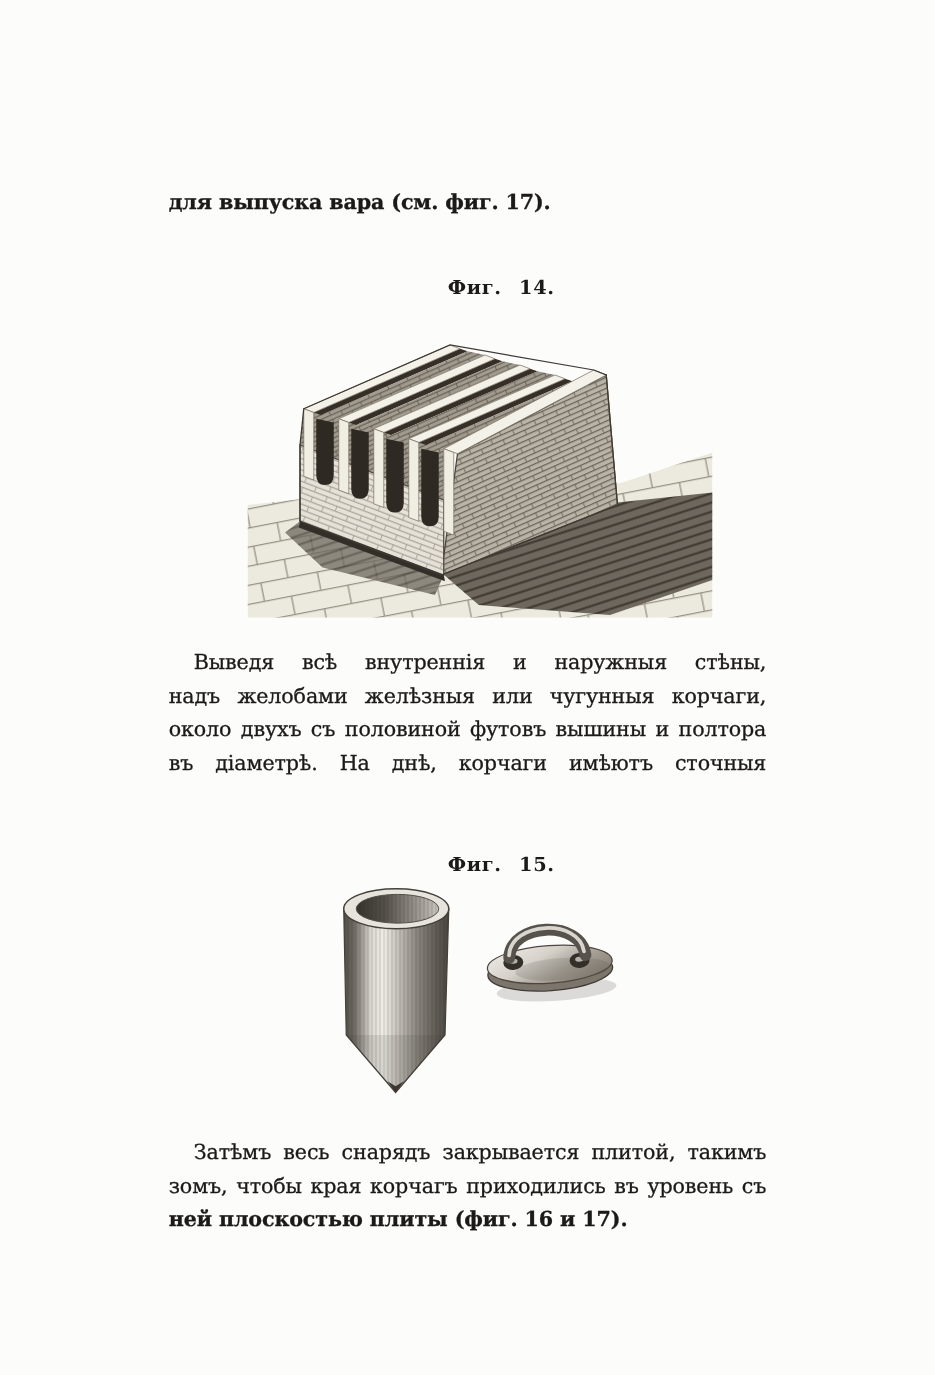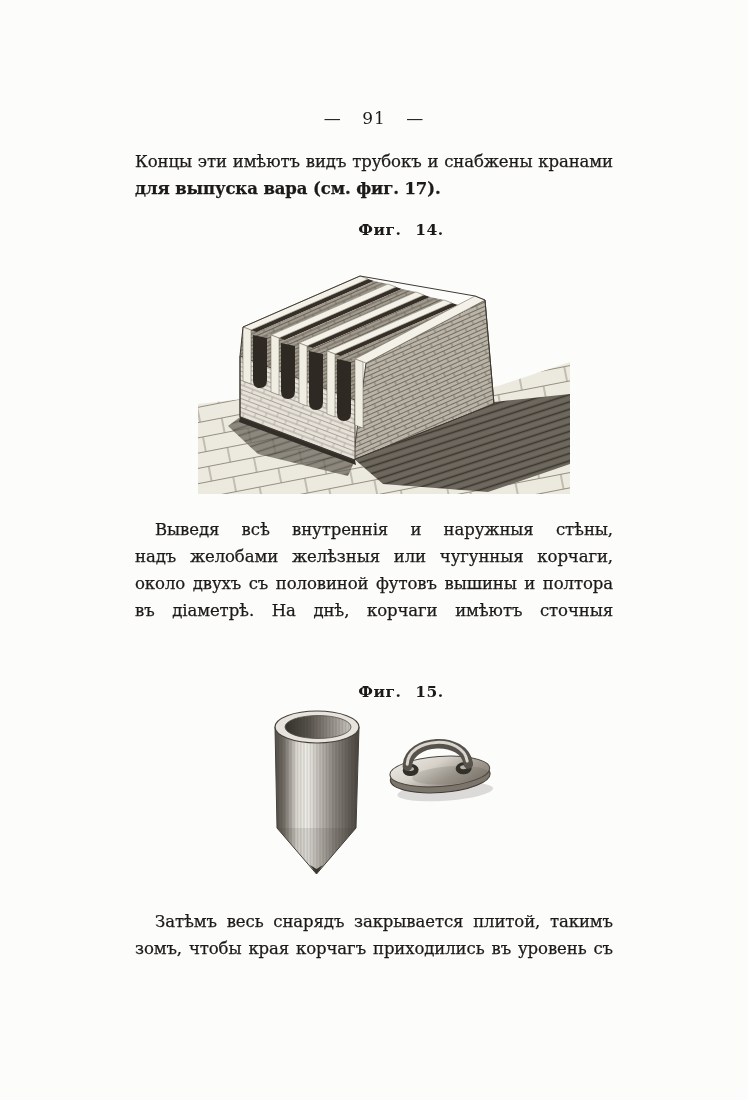--- a/index.html
+++ b/index.html
@@ -31,24 +31,22 @@
   }
   .fig { position:absolute; }
   #fig14 { left:198px; top:254px; }
   #fig15 { left:248px; top:698px; }
 </style>
 </head>
 <body>
 
 <div class="sheet">
 
-  <div class="folio">— 91 —</div>
 
   <div class="para" style="top:148px">
-    <div class="line">Концы эти имѣютъ видъ трубокъ и снабжены кранами</div>
     <div class="line final">для выпуска вара (см. фиг. 17).</div>
   </div>
 
   <div class="caption" style="top:219px">Фиг. 14.</div>
 
   <svg id="fig14" class="fig" width="372" height="242" viewBox="0 0 372 242" aria-hidden="true">
     <defs>
       <pattern id="pv" patternUnits="userSpaceOnUse" width="46" height="30" patternTransform="rotate(-11)">
         <path d="M0 0.5H46 M0 15.5H46 M16 0.5V15.5 M38 15.5V30" stroke="#8d8579" stroke-width="1" fill="none"></path>
       </pattern>
@@ -187,15 +185,16 @@
       <ellipse cx="163" cy="69" rx="3.5" ry="2" fill="#b5b1a9"></ellipse>
       <ellipse cx="216" cy="71" rx="3.5" ry="2" fill="#b5b1a9"></ellipse>
       <path d="M160,66 C163,38 219,39 221,68" fill="none" stroke="#57524b" stroke-width="9.5" stroke-linecap="round"></path>
       <path d="M160,64 C163,37 218,38 220,65" fill="none" stroke="#d9d6cf" stroke-width="3" stroke-linecap="round"></path>
     </g>
   </svg>
 
   <div class="para" style="top:908px">
     <div class="line indent">Затѣмъ весь снарядъ закрывается плитой, такимъ обра-</div>
     <div class="line">зомъ, чтобы края корчагъ приходились въ уровень съ верх-</div>
+    <div class="line final">ней плоскостью плиты (фиг. 16 и 17).</div>
   </div>
 
 </div>
 
 </body></html>

